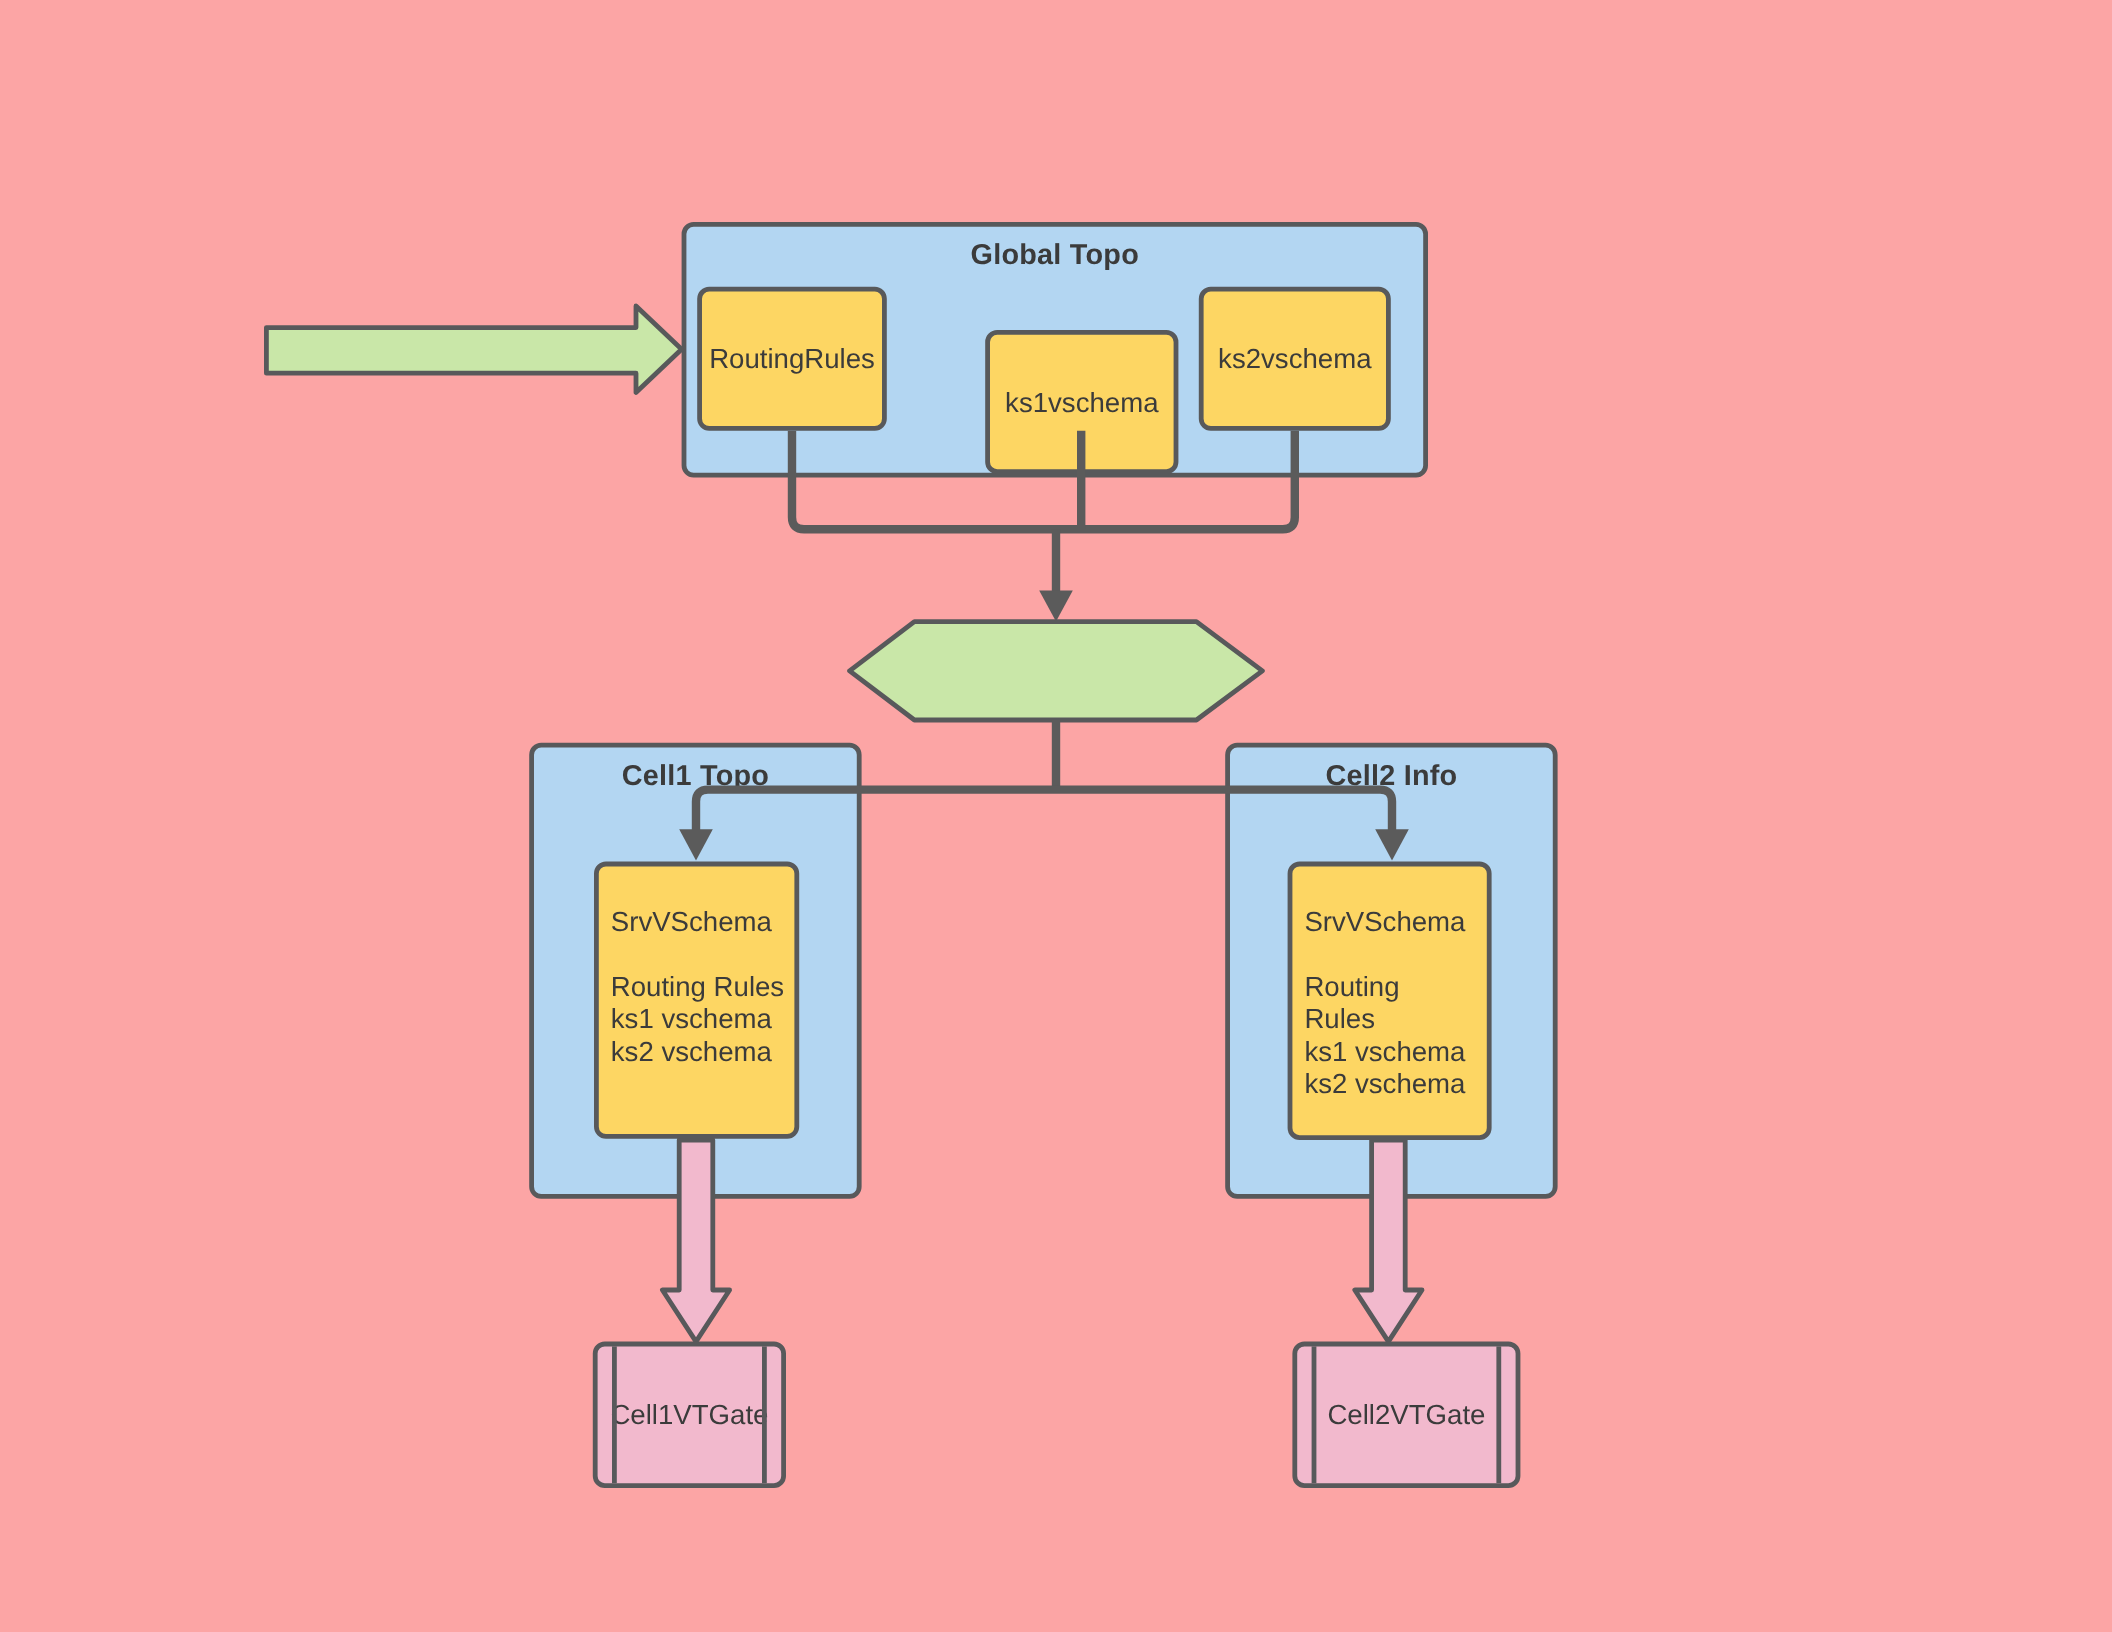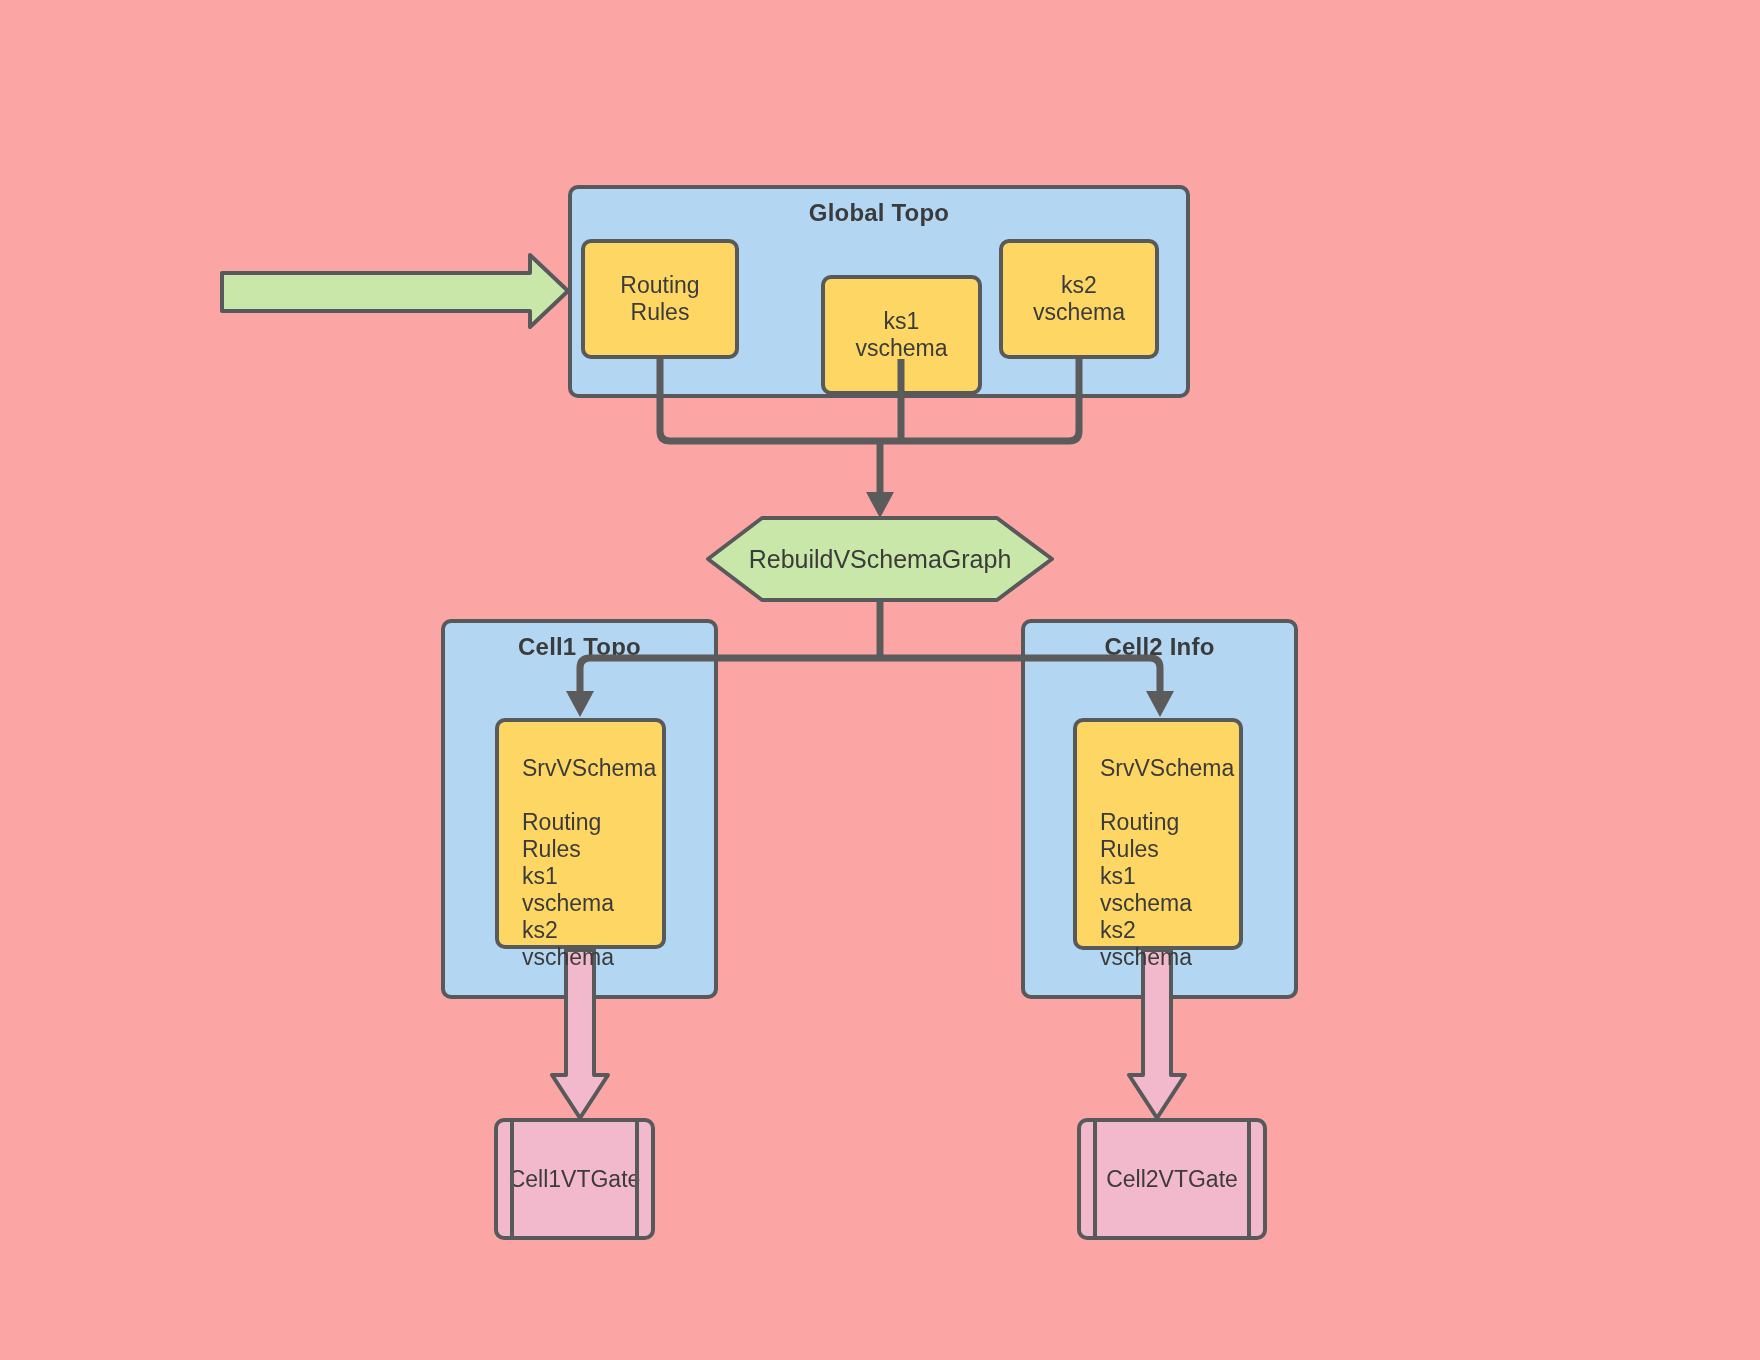--- a/index.html
+++ b/index.html
@@ -46,27 +46,27 @@
     background: var(--yellow, #fdd663);
     border: 4px solid var(--border, #58595b);
     border-radius: 10px;
     box-sizing: border-box;
     z-index: 3;
     font-size: 23px;
     line-height: 27px;
   }
   .node.centered {
     display: flex;
-    flex-direction: column;
+    flex-direction: row;
     align-items: center;
     justify-content: center;
     text-align: center;
   }
   .node.left-align {
-    padding: 33px 8px 0 23px;
+    padding: 33px 8px 0 10px;
     text-align: left;
   }
   .node .gap {
     height: 27px;
   }
   
   svg { display: block; }
   .hex-fill    { fill: var(--green, #c9e7a8); stroke: var(--border, #58595b); stroke-width: 4; stroke-linejoin: round; }
   .green-fill  { fill: var(--green, #c9e7a8); stroke: var(--border, #58595b); stroke-width: 4; stroke-linejoin: round; }
   .pink-fill   { fill: var(--pink, #f2b9cd);  stroke: var(--border, #58595b); stroke-width: 4; stroke-linejoin: round; }
@@ -161,21 +161,20 @@
     <div>vschema</div>
   </div>
   <div class="node centered" style="left:999px; top:239px; width:160px; height:120px;">
     <div>ks2</div>
     <div>vschema</div>
   </div>
 
   <svg class="layer" style="z-index:3;">
     <polygon class="hex-fill" points="708,559 762,518 997,518 1052,559 997,600 762,600"></polygon>
   </svg>
-  <div class="shape-label" style="left:708px; top:518px; width:344px; height:82px; font-size:25px;">RebuildVSchemaGraph</div>
 
   <div class="node left-align" style="left:495px; top:718px; width:171px; height:231px;">
     <div>SrvVSchema</div>
     <div class="gap"></div>
     <div>Routing Rules</div>
     <div>ks1 vschema</div>
     <div>ks2 vschema</div>
   </div>
   <div class="node left-align" style="left:1073px; top:718px; width:170px; height:232px;">
     <div>SrvVSchema</div>

